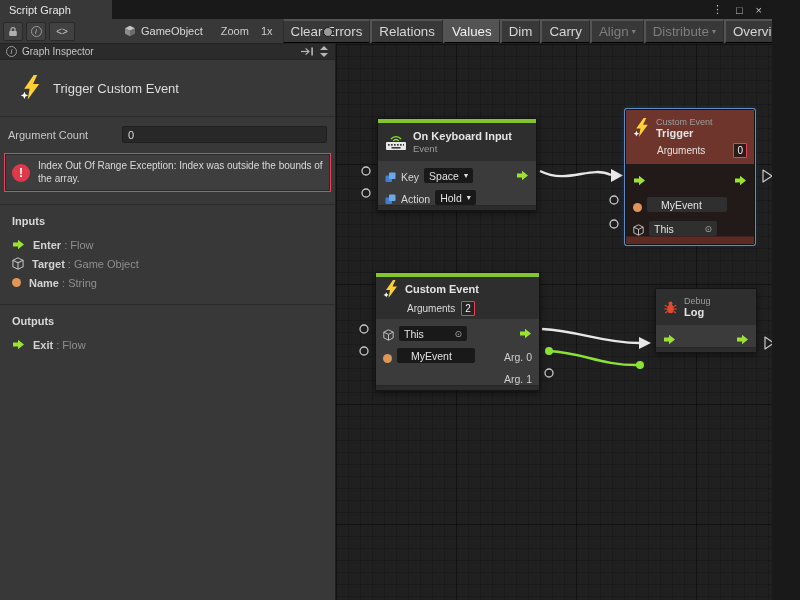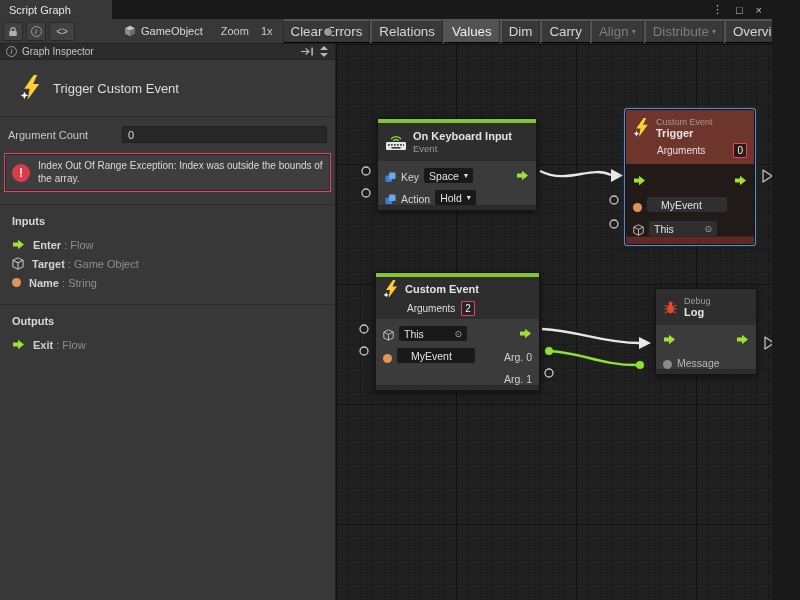--- a/index.html
+++ b/index.html
@@ -413,22 +413,18 @@
           </div>
         </div>
         <div class="n-row">
           <span><svg width="13" height="11" viewBox="0 0 13 11">
                 <path d="M1 3.5 H6 V0.8 L12 5.5 L6 10.2 V7.5 H1 Z" fill="#9be234"></path>
               </svg></span>
           <span class="right"><svg width="13" height="11" viewBox="0 0 13 11">
                 <path d="M1 3.5 H6 V0.8 L12 5.5 L6 10.2 V7.5 H1 Z" fill="#9be234"></path>
               </svg></span>
         </div>
-        <div class="n-row">
-          <span class="graydot"></span>
-          <span class="plabel" style="color:#b8b8b8">Message</span>
-        </div>
         <div class="n-footer"></div>
       </div>
 
     </div>
   </div>
 </div>
 
 </body></html>

